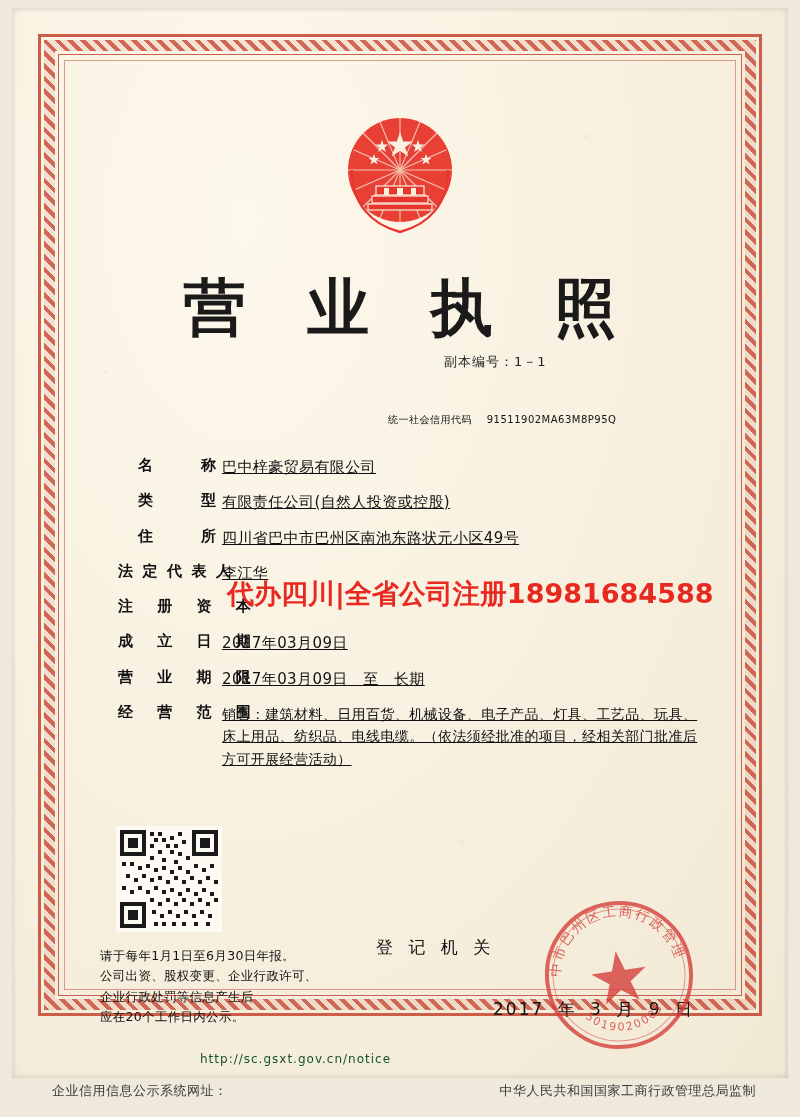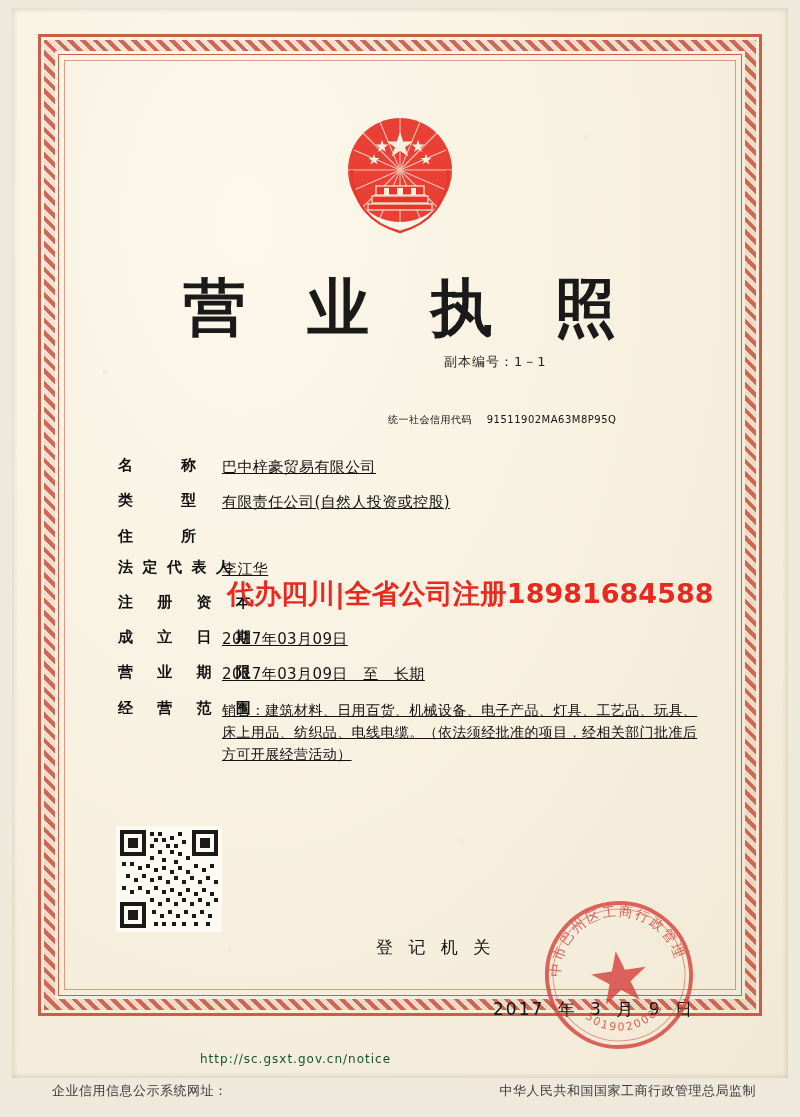--- a/index.html
+++ b/index.html
@@ -133,20 +133,21 @@
     margin-bottom: 12px;
     font-size: 15px;
     color: #111;
   }
   .row .label {
     width: 104px;
     flex: 0 0 104px;
     font-weight: bold;
     letter-spacing: 6px;
     white-space: nowrap;
+    text-align: right;
   }
   .row .label.spread-4 { letter-spacing: 9.5px; }
   .row .value {
     flex: 1;
     line-height: 1.55;
     letter-spacing: .4px;
     text-decoration: underline;
   }
   .row.scope .value { font-size: 14px; line-height: 1.6; }
   .row .value.hidden-value { color: transparent; }
@@ -323,20 +324,21 @@
       <div class="value">巴中梓豪贸易有限公司</div>
     </div>
 
     <div class="row">
       <div class="label">类　　型</div>
       <div class="value">有限责任公司(自然人投资或控股)</div>
     </div>
 
     <div class="row">
       <div class="label">住　　所</div>
+      <div class="value">四川省巴中市巴州区南池东路状元小区49号</div>
     </div>
 
     <div class="row">
       <div class="label spread-4">法定代表人</div>
       <div class="value">李江华</div>
     </div>
 
     <div class="row">
       <div class="label spread-4">注 册 资 本</div>
       <div class="value hidden-value">壹佰万元整</div>
@@ -449,20 +451,26 @@
         <rect x="38" y="96" width="4" height="4"></rect>
           <rect x="46" y="96" width="4" height="4"></rect>
         <rect x="56" y="96" width="4" height="4"></rect>
           <rect x="66" y="96" width="4" height="4"></rect>
         <rect x="78" y="96" width="4" height="4"></rect>
           <rect x="90" y="96" width="4" height="4"></rect>
       </g>
     </svg>
   </div>
 
+  <div class="notes">
+    <div>请于每年1月1日至6月30日年报。</div>
+    <div>公司出资、股权变更、企业行政许可、</div>
+    <div>企业行政处罚等信息产生后</div>
+    <div>应在20个工作日内公示。</div>
+  </div>
 
   <div class="reg-authority">登 记 机 关</div>
   <div class="reg-date">
     <span>2017</span>
     <span>年</span>
     <span>3</span>
     <span>月</span>
     <span>9</span>
     <span>日</span>
   </div>

